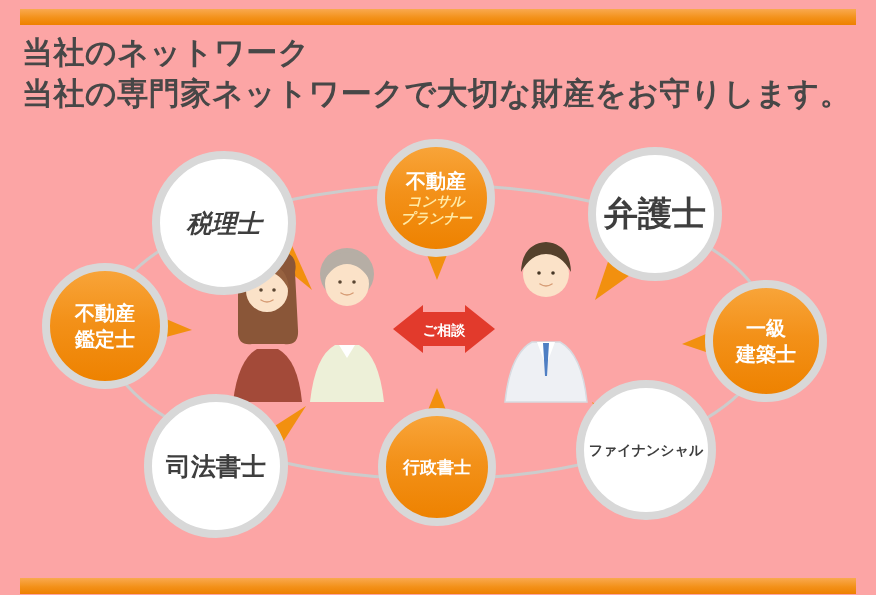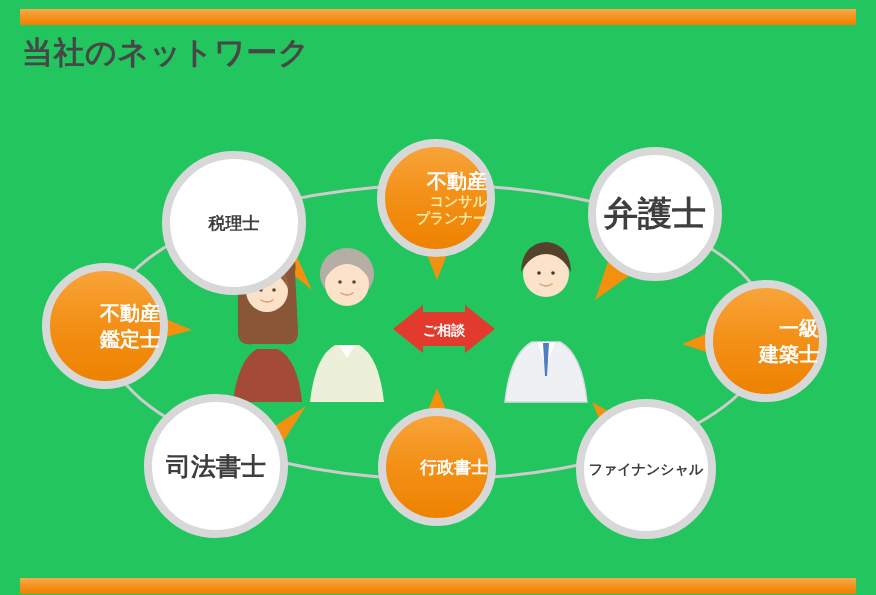--- a/index.html
+++ b/index.html
@@ -1,51 +1,52 @@
 <!DOCTYPE html>
 <html><head>
 <meta charset="utf-8">
 <style>
   html,body{margin:0;padding:0;background:#ffffff;}
-  .page{position:relative;width:876px;height:595px;background:#22c55e;overflow:hidden;
+  .page{position:relative;width:876px;height:595px;background:#fca5a5;overflow:hidden;
         font-family:"DejaVu Sans","Liberation Sans",sans-serif;}
   .bar{position:absolute;left:20px;width:836px;height:16px;
        background:linear-gradient(180deg,#f9a94f 0%,#f39119 55%,#ee8000 100%);}
   .bar.top{top:9px;}
   .bar.bottom{top:578px;}
   .titles{position:absolute;left:22px;top:32px;color:#474747;font-weight:bold;}
   .titles .t1,.titles .t2{font-size:31px;line-height:41px;letter-spacing:0.5px;white-space:nowrap;}
   .diagram-svg{position:absolute;left:0;top:0;}
   .node{position:absolute;border-radius:50%;box-sizing:border-box;
         display:flex;flex-direction:column;align-items:center;justify-content:center;
         text-align:center;font-weight:bold;border:8px solid #d8d8d8;}
   .node.white{background:#ffffff;color:#3e3e3e;}
-  .node.orange{background:linear-gradient(180deg,#f8a439 0%,#f39119 45%,#ee8200 100%);color:#ffffff;align-items:flex-end;}
-  .n1{left:162px;top:151px;width:144px;height:144px;font-size:17px;}
+  .node.orange{background:linear-gradient(180deg,#f8a439 0%,#f39119 45%,#ee8200 100%);color:#ffffff;}
+  .n1{left:152px;top:151px;width:144px;height:144px;font-size:25px;font-style:italic;}
   .n2{left:377px;top:139px;width:118px;height:118px;}
   .n2 .l-big{font-size:20px;line-height:24px;}
-  .n2 .l-sub{font-size:14px;line-height:17px;color:#ffeaa6;}
+  .n2 .l-sub{font-size:14px;line-height:17px;color:#ffeaa6;font-style:italic;}
   .n3{left:588px;top:147px;width:134px;height:134px;font-size:34px;}
   .n4{left:42px;top:263px;width:126px;height:126px;font-size:20px;line-height:26px;}
   .n5{left:705px;top:280px;width:122px;height:122px;font-size:20px;line-height:26px;}
   .n6{left:144px;top:394px;width:144px;height:144px;font-size:25px;}
   .n7{left:378px;top:408px;width:118px;height:118px;font-size:17px;}
-  .n8{left:576px;top:399px;width:140px;height:140px;color:#3e3e3e;gap:48px;}
+  .n8{left:576px;top:380px;width:140px;height:140px;color:#3e3e3e;gap:48px;}
   .n8 .l-top{font-size:14px;line-height:18px;}
   .n8 .l-main{font-size:20px;line-height:24px;}
 </style>
 </head>
 <body>
 
 <div class="page">
 
   <div class="bar top"></div>
 
   <div class="titles">
     <div class="t1">当社のネットワーク</div>
+    <div class="t2">当社の専門家ネットワークで大切な財産をお守りします。</div>
   </div>
 
   <svg class="diagram-svg" width="876" height="595" viewBox="0 0 876 595">
 
     <ellipse cx="437" cy="332" rx="333" ry="147" fill="none" stroke="#cccccc" stroke-width="3"></ellipse>
 
     <g fill="#f2900f">
       <polygon points="258,246 284,228 312,290"></polygon>
       <polygon points="418,232 456,232 437,280"></polygon>
       <polygon points="612,250 640,268 595,300"></polygon>

